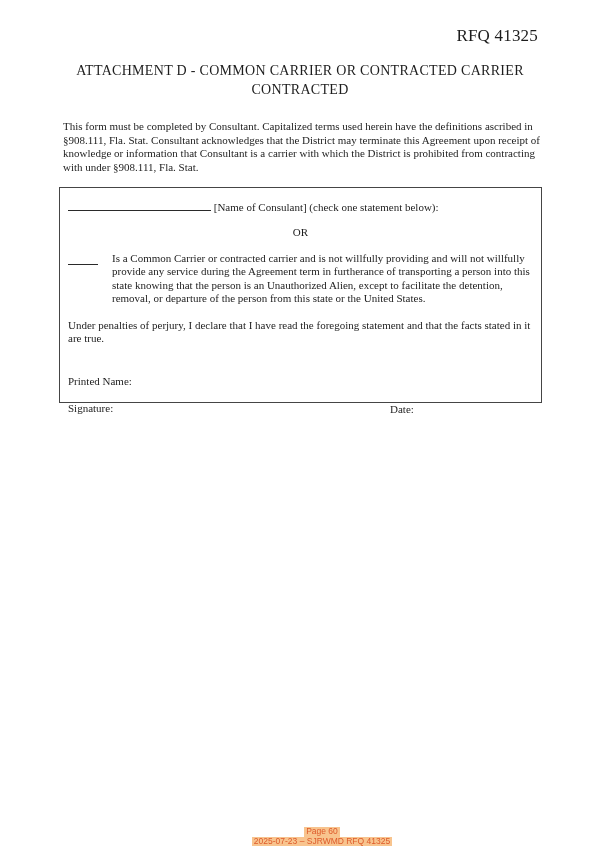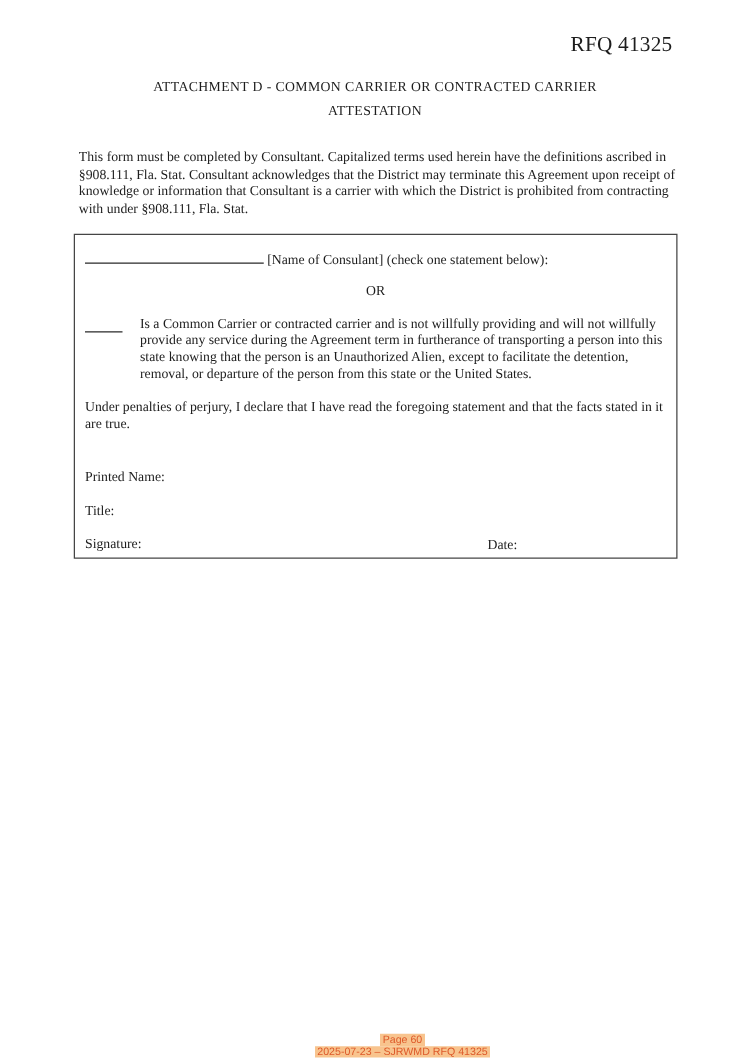--- a/index.html
+++ b/index.html
@@ -25,38 +25,38 @@
     letter-spacing: 0.2px;
   }
   .title-block {
     position: absolute;
     top: 61px;
     left: 0;
     width: 100%;
     text-align: center;
   }
   .title-line {
-    font-size: 11px;
+    font-size: 14px;
     line-height: 19px;
     letter-spacing: 0.3px;
   }
   .intro {
     position: absolute;
     top: 120px;
     left: 63px;
     width: 477px;
     line-height: 13.6px;
     text-align: left;
   }
   .att-box {
     position: absolute;
     top: 187px;
     left: 59px;
     width: 483px;
-    height: 260px;
+    height: 216px;
     border: 1px solid #454545;
     box-sizing: border-box;
     padding: 6px 8px 0 8px;
   }
   .blank-long {
     display: inline-block;
     width: 143px;
     height: 11px;
     border-bottom: 1px solid #2a2a2a;
     vertical-align: baseline;
@@ -132,21 +132,21 @@
 </style>
 </head>
 <body>
 
 <div class="page">
 
   <div class="rfq-ref">RFQ 41325</div>
 
   <div class="title-block">
     <div class="title-line">ATTACHMENT D - COMMON CARRIER OR CONTRACTED CARRIER</div>
-    <div class="title-line">ATTESTATION</div>
+    <div class="title-line">CONTRACTED</div>
   </div>
 
   <div class="intro">This form must be completed by Consultant. Capitalized terms used herein have the definitions ascribed in §908.111, Fla. Stat. Consultant acknowledges that the District may terminate this Agreement upon receipt of knowledge or information that Consultant is a carrier with which the District is prohibited from contracting with under §908.111, Fla. Stat.</div>
 
   <div class="att-box">
 
     <div class="name-line">
       <span class="blank-long"></span>
       <span>[Name of Consulant] (check one statement below):</span>
     </div>
@@ -158,23 +158,20 @@
       <span class="blank-short"></span>
       <span class="stext">Is a Common Carrier or contracted carrier and is not willfully providing and will not willfully provide any service during the Agreement term in furtherance of transporting a person into this state knowing that the person is an Unauthorized Alien, except to facilitate the detention, removal, or departure of the person from this state or the United States.</span>
     </div>
 
     <div class="perjury">Under penalties of perjury, I declare that I have read the foregoing statement and that the facts stated in it are true.</div>
 
     <div class="field-row first">
       <span>Printed Name:</span>
     </div>
 
-    <div class="field-row">
-      <span>Title:</span>
-    </div>
 
     <div class="field-row">
       <span>Signature:</span>
       <span class="date-label">Date:</span>
     </div>
 
   </div>
 
 
   <div class="stamp">

